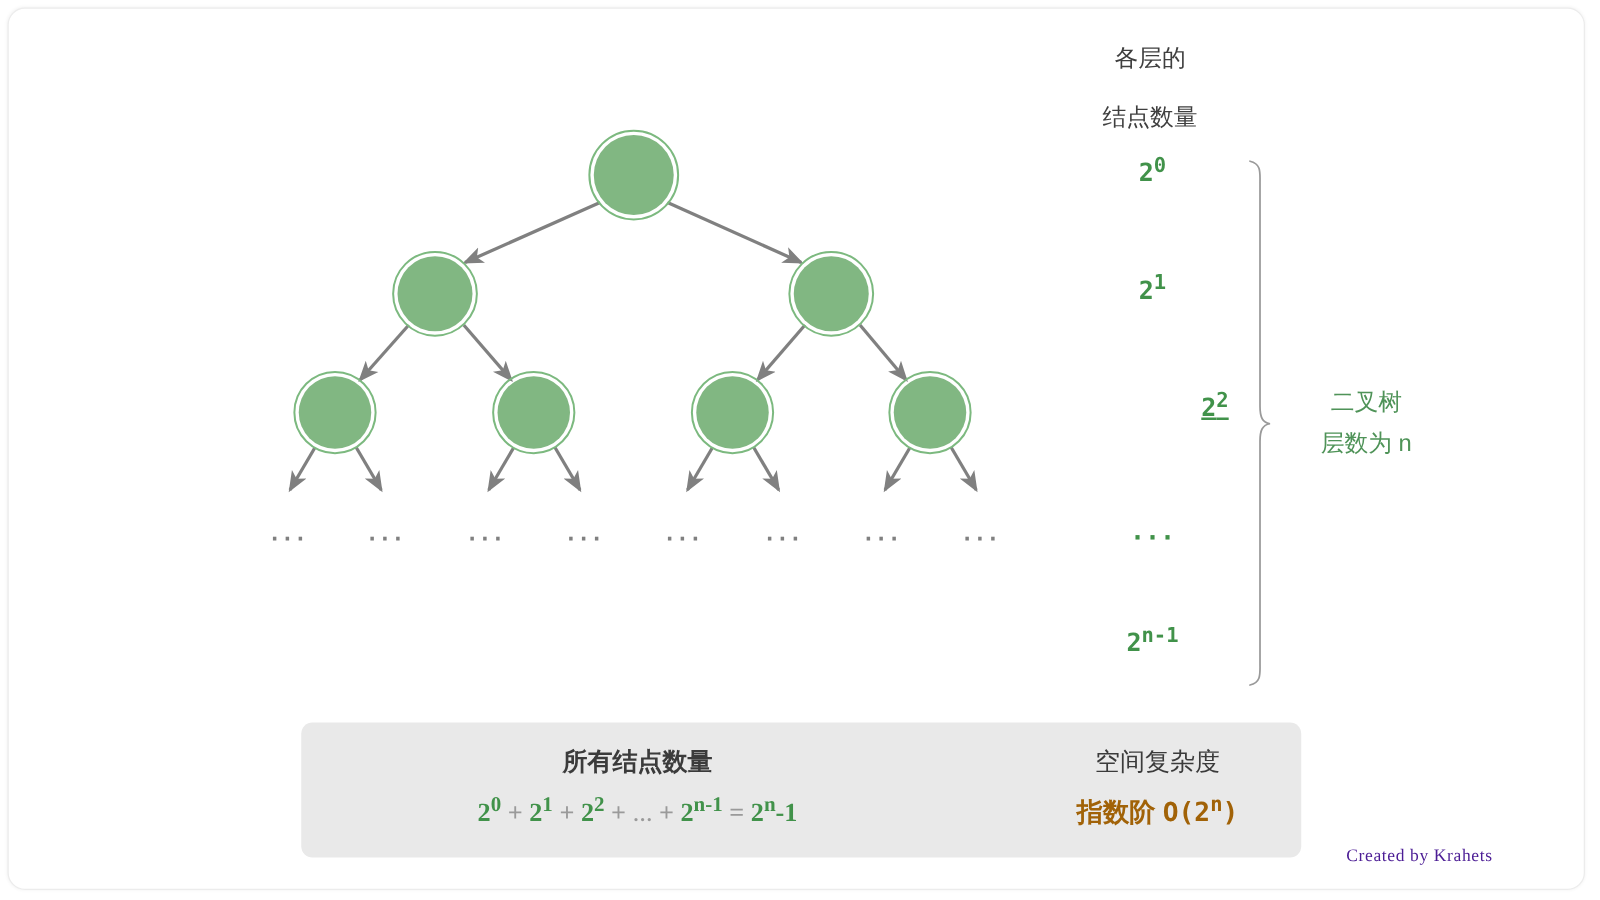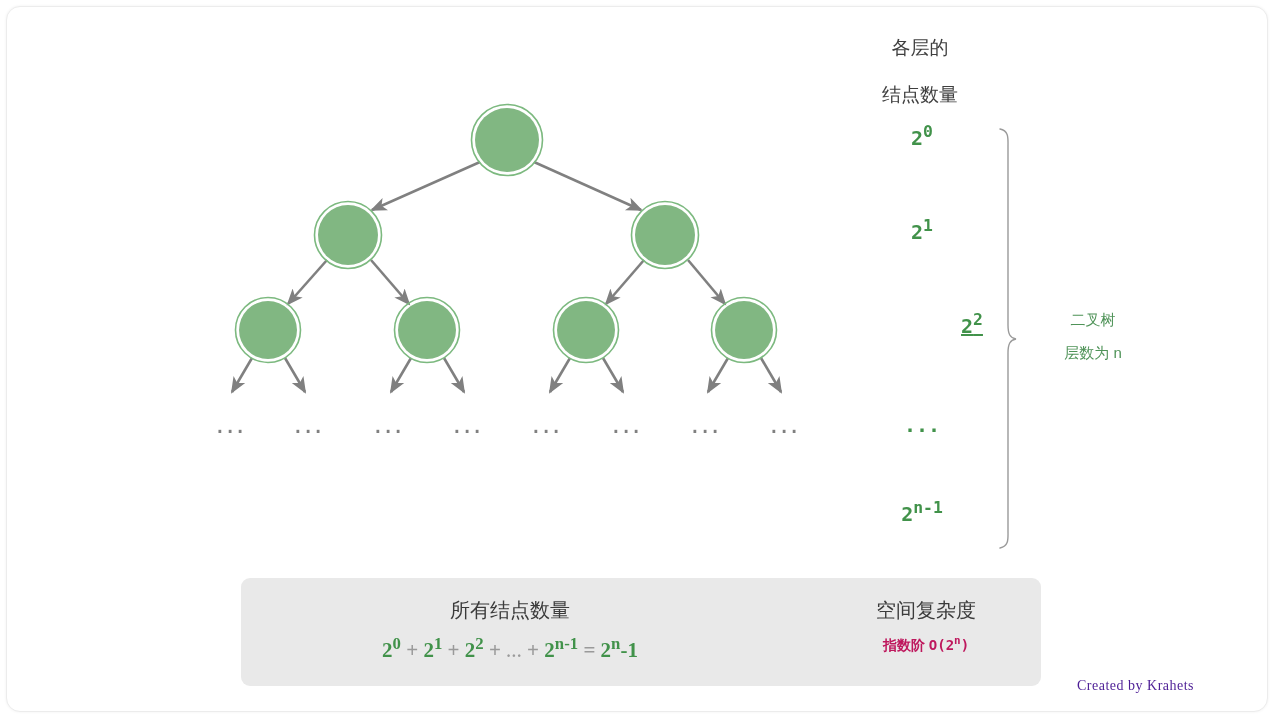--- a/index.html
+++ b/index.html
@@ -64,21 +64,21 @@
   }
   .dots-green {
     color: #41924a;
     font-family: "DejaVu Sans Mono", monospace;
     font-weight: bold;
     font-size: 20px;
     text-align: center;
   }
   .side-label {
     color: #4f9358;
-    font-size: 15px;
+    font-size: 19px;
     text-align: center;
   }
   .dots-gray {
     color: #808080;
     font-family: "DejaVu Sans Mono", monospace;
     font-weight: bold;
     font-size: 17px;
     text-align: center;
   }
   .panel {
@@ -86,21 +86,21 @@
     left: 241px;
     top: 578px;
     width: 800px;
     height: 108px;
     background: #e9e9e9;
     border-radius: 9px;
   }
   .panel-title {
     color: #3b3b3b;
     font-size: 20px;
-    font-weight: normal;
+    font-weight: bold;
     text-align: center;
   }
   .formula {
     font-family: Liberation Serif, serif;
     font-weight: bold;
     font-size: 21px;
     color: #9a9a9a;
     text-align: center;
   }
   .formula .g {
@@ -115,22 +115,22 @@
     font-size: 0.75em;
     color: #9a9a9a;
   }
   .red-title {
     color: #3b3b3b;
     font-size: 20px;
     font-weight: normal;
     text-align: center;
   }
   .red-val {
-    color: #be185d;
-    font-size: 14px;
+    color: #a16207;
+    font-size: 21px;
     font-weight: bold;
     text-align: center;
     font-family: "Liberation Sans", sans-serif;
   }
   .red-val .mono {
     font-family: "DejaVu Sans Mono", monospace;
   }
   .red-val sup {
     font-size: 0.78em;
     vertical-align: super;

